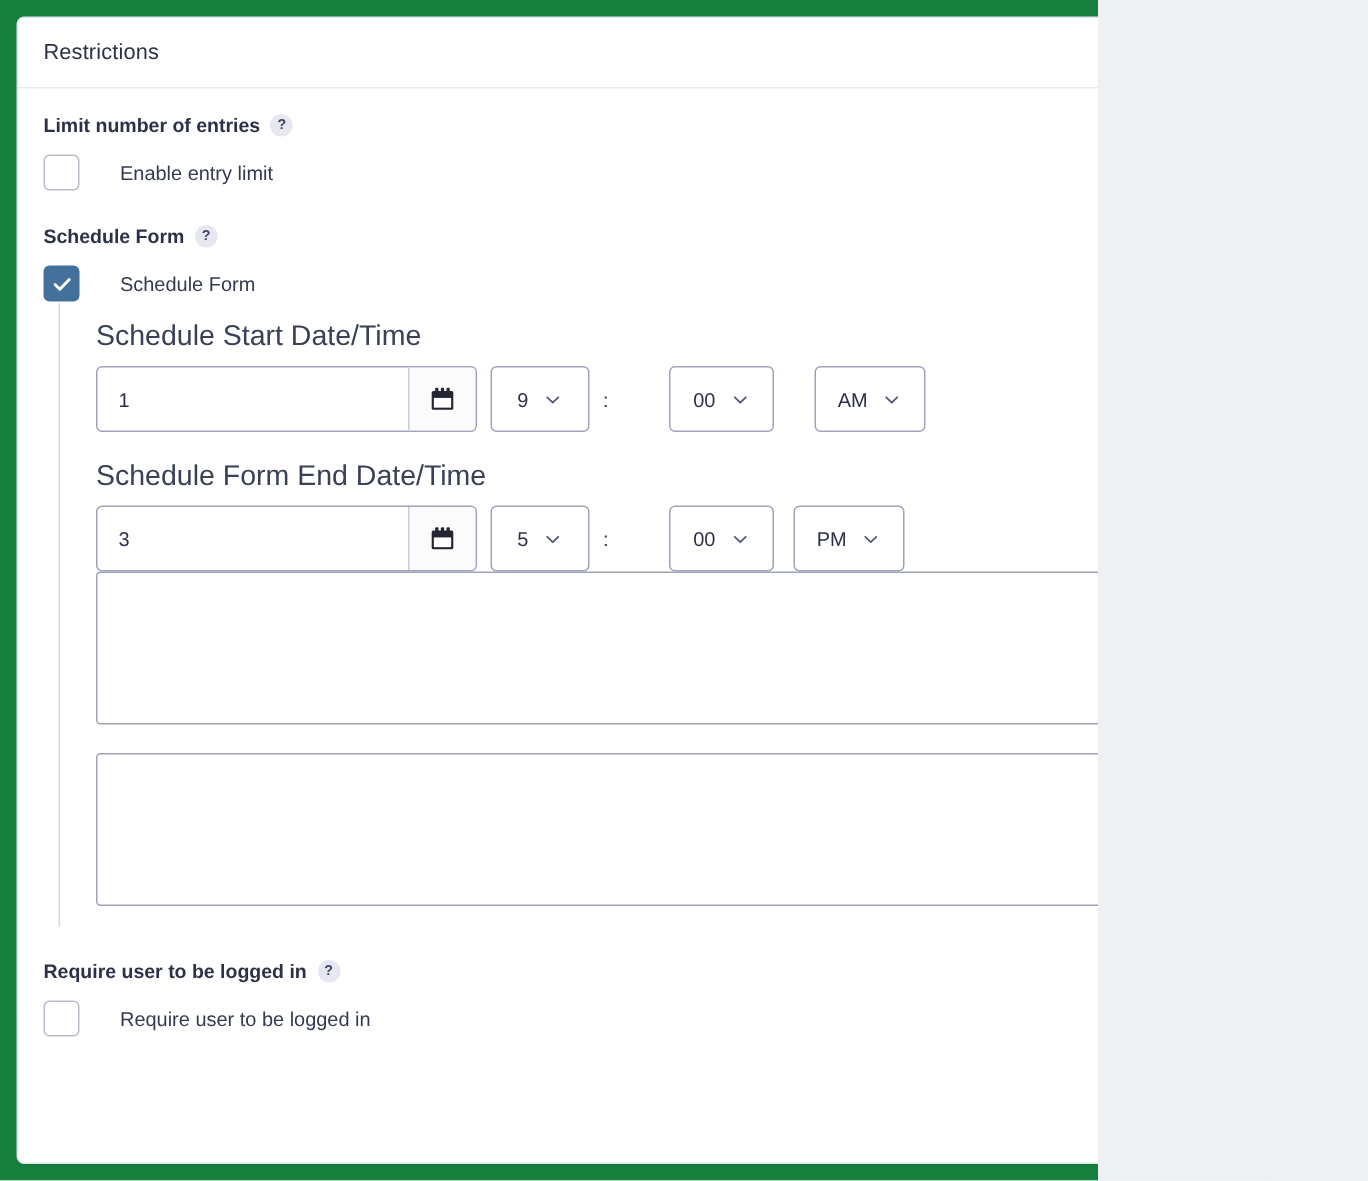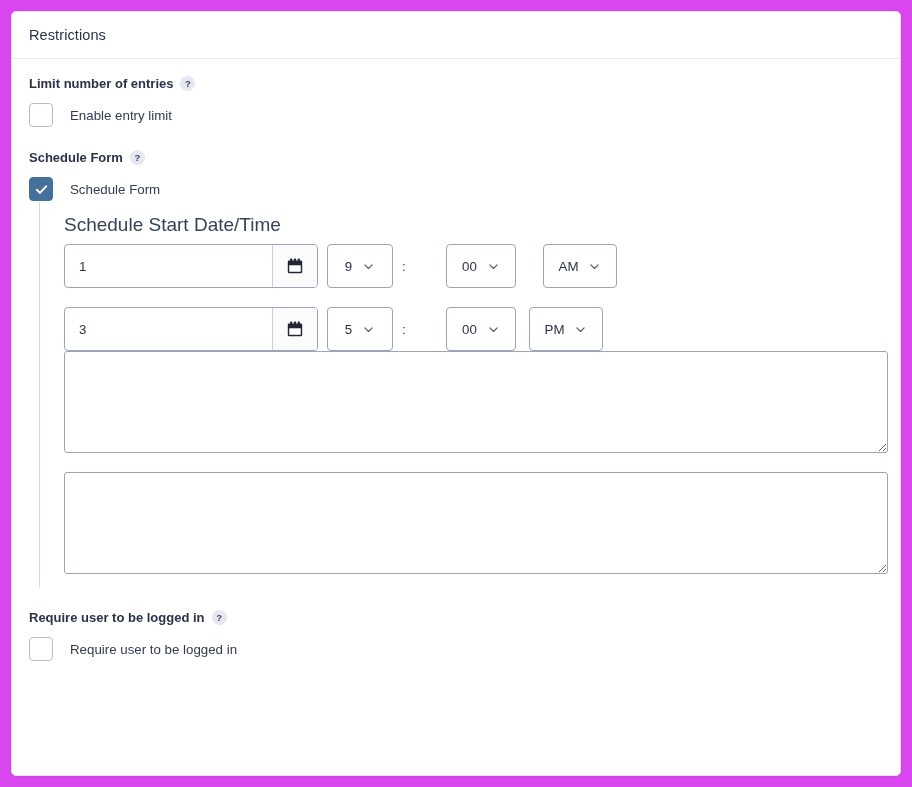--- a/index.html
+++ b/index.html
@@ -8,23 +8,23 @@
     padding: 0;
     width: 912px;
     height: 787px;
     background: #eef0f4;
     font-family: "Liberation Sans", sans-serif;
     -webkit-font-smoothing: antialiased;
   }
 
   .page {
     position: relative;
-    width: 912px;
+    width: 732px;
     height: 787px;
-    background: #d946ef;
+    background: #15803d;
     overflow: hidden;
   }
 
   .card {
     position: absolute;
     left: 11px;
     top: 11px;
     width: 890px;
     height: 765px;
     background: #ffffff;
@@ -78,21 +78,21 @@
     justify-content: center;
     cursor: pointer;
     line-height: 1;
     user-select: none;
   }
 
   
   .check-row {
     display: flex;
     align-items: center;
-    gap: 17px;
+    gap: 27px;
     height: 26px;
   }
   .cbox {
     width: 24px;
     height: 24px;
     border-radius: 4px;
     border: 1px solid #b7bccd;
     background: #ffffff;
     flex: 0 0 auto;
     cursor: pointer;
@@ -292,20 +292,21 @@
           </div>
 
           <div class="sel sel-mer" style="margin-left:18px">
             <span class="sel-value">AM</span>
             <svg width="13" height="13" viewBox="0 0 16 16">
               <path d="M3.5 6 L8 10.4 L12.5 6" fill="none" stroke="#545a77" stroke-width="1.5" stroke-linecap="round" stroke-linejoin="round"></path>
             </svg>
           </div>
         </div>
 
+        <div class="field-label">Schedule Form End Date/Time</div>
         <div class="dt-row">
           <div class="date-wrap">
             <input class="date-input" type="text" value="3" style="">
             <button class="date-btn">
               <svg width="18" height="18" viewBox="0 0 20 20">
                 <rect x="2" y="4" width="16" height="14" rx="1.2" fill="#232733"></rect>
                 <rect x="3.6" y="9.2" width="12.8" height="7.2" fill="#ffffff"></rect>
                 <rect x="4.6" y="1.6" width="2.4" height="3.4" rx="0.8" fill="#232733"></rect>
                 <rect x="8.8" y="1.6" width="2.4" height="3.4" rx="0.8" fill="#232733"></rect>
                 <rect x="13" y="1.6" width="2.4" height="3.4" rx="0.8" fill="#232733"></rect>

